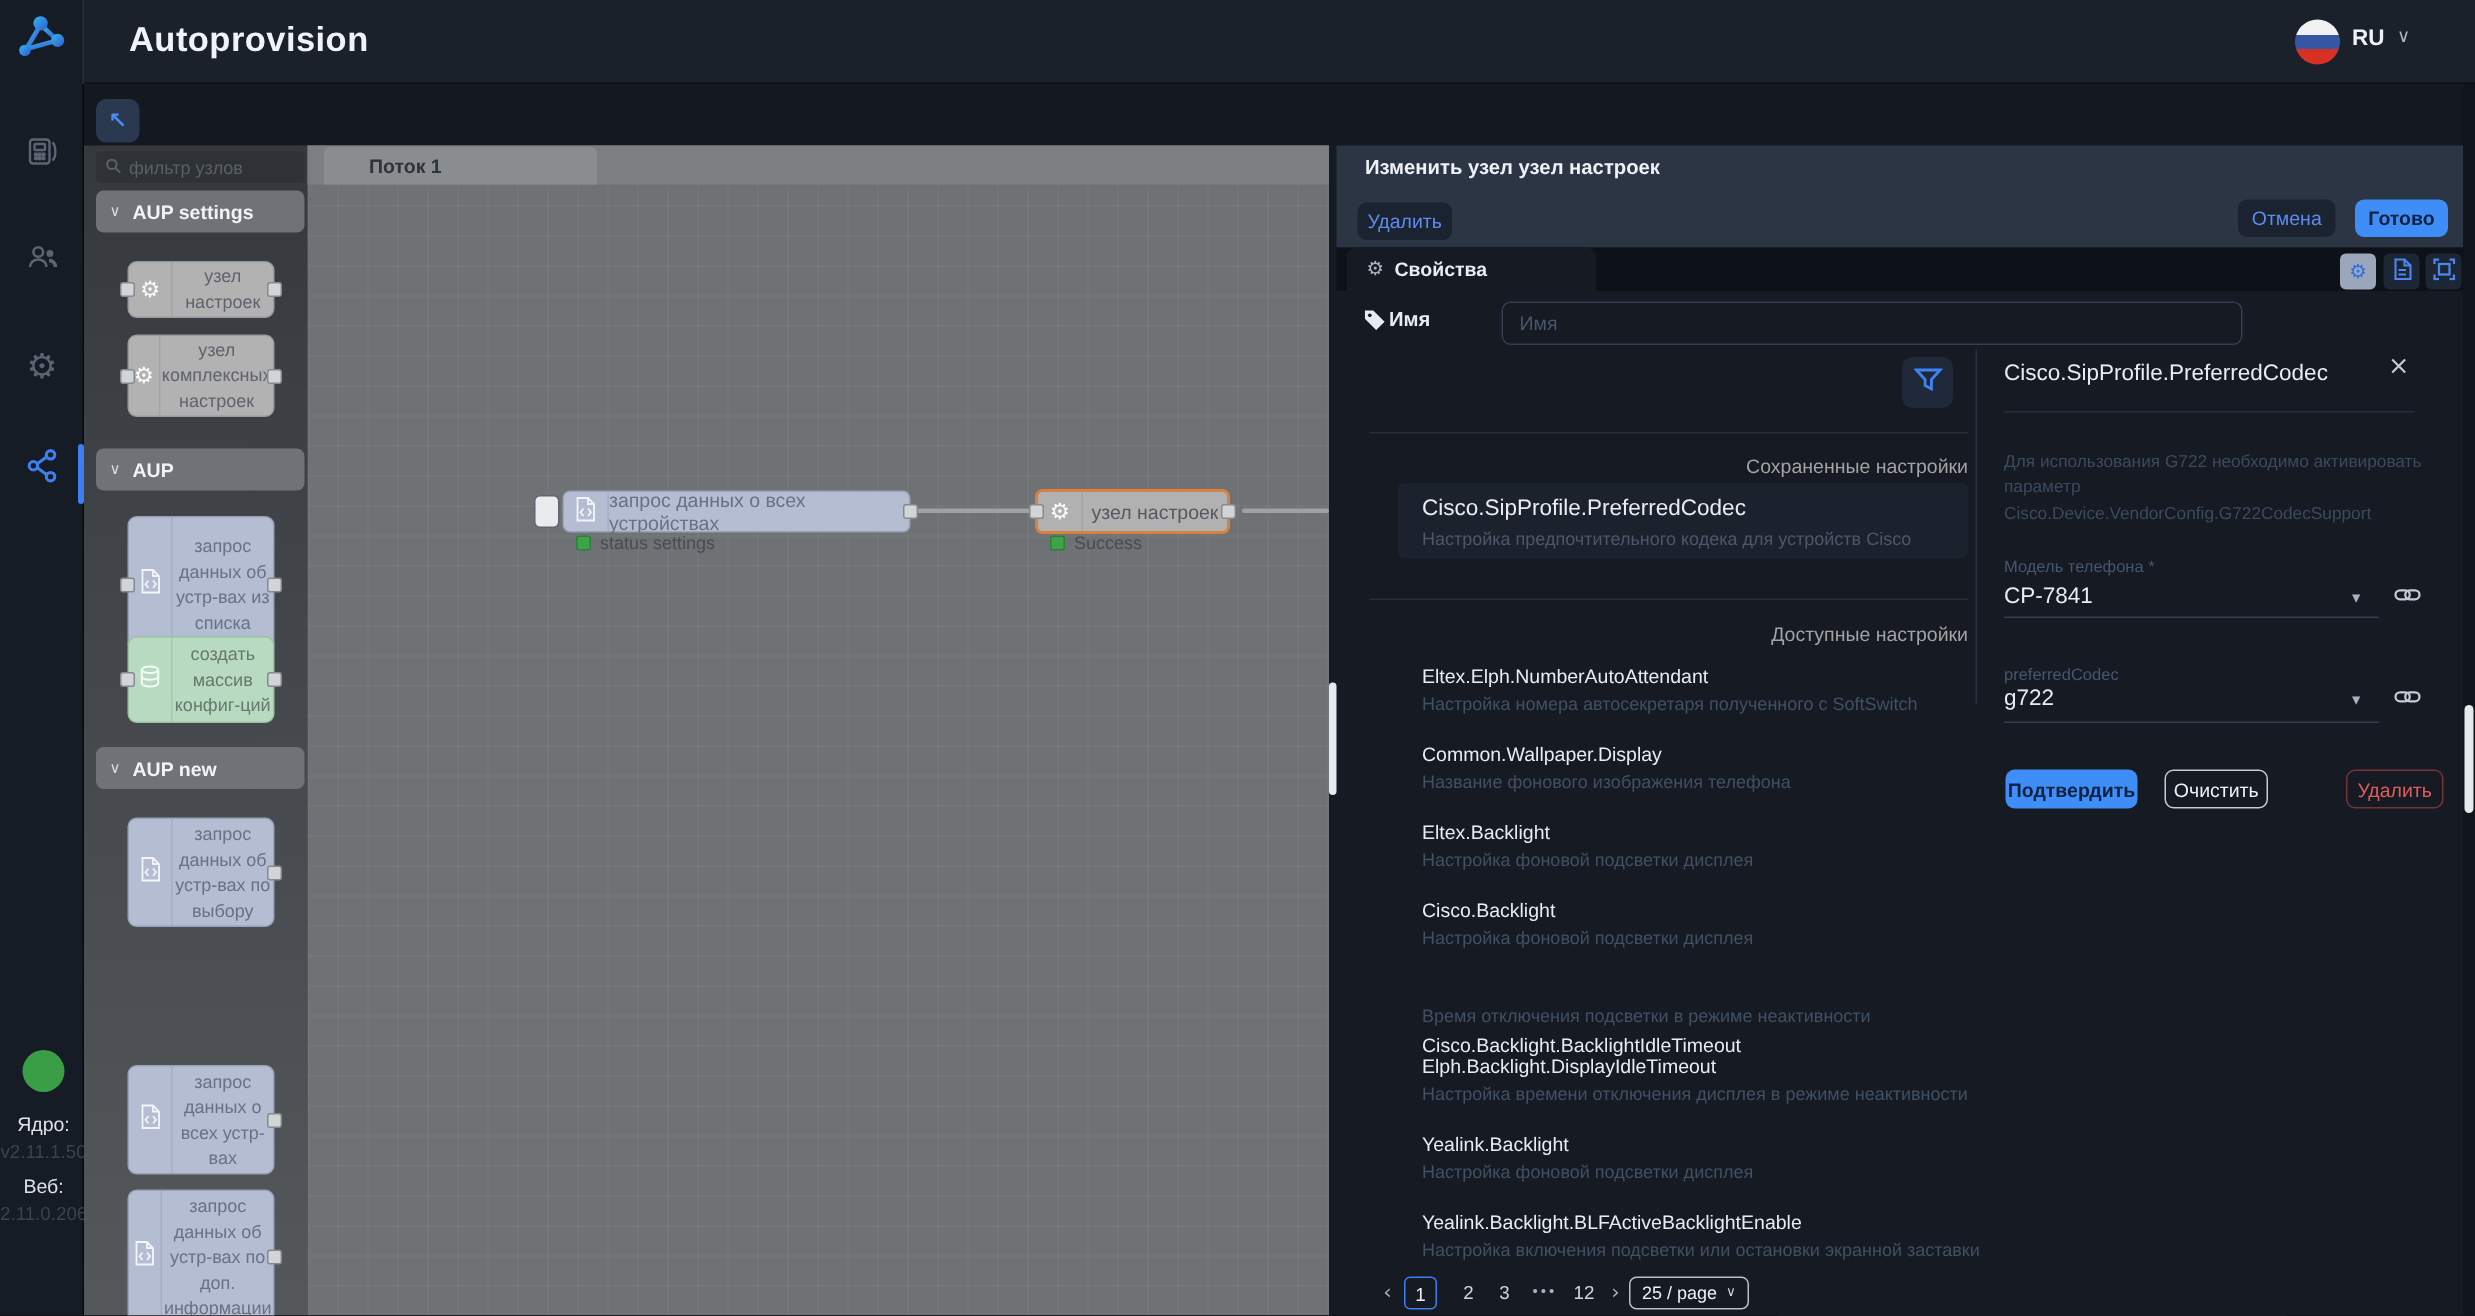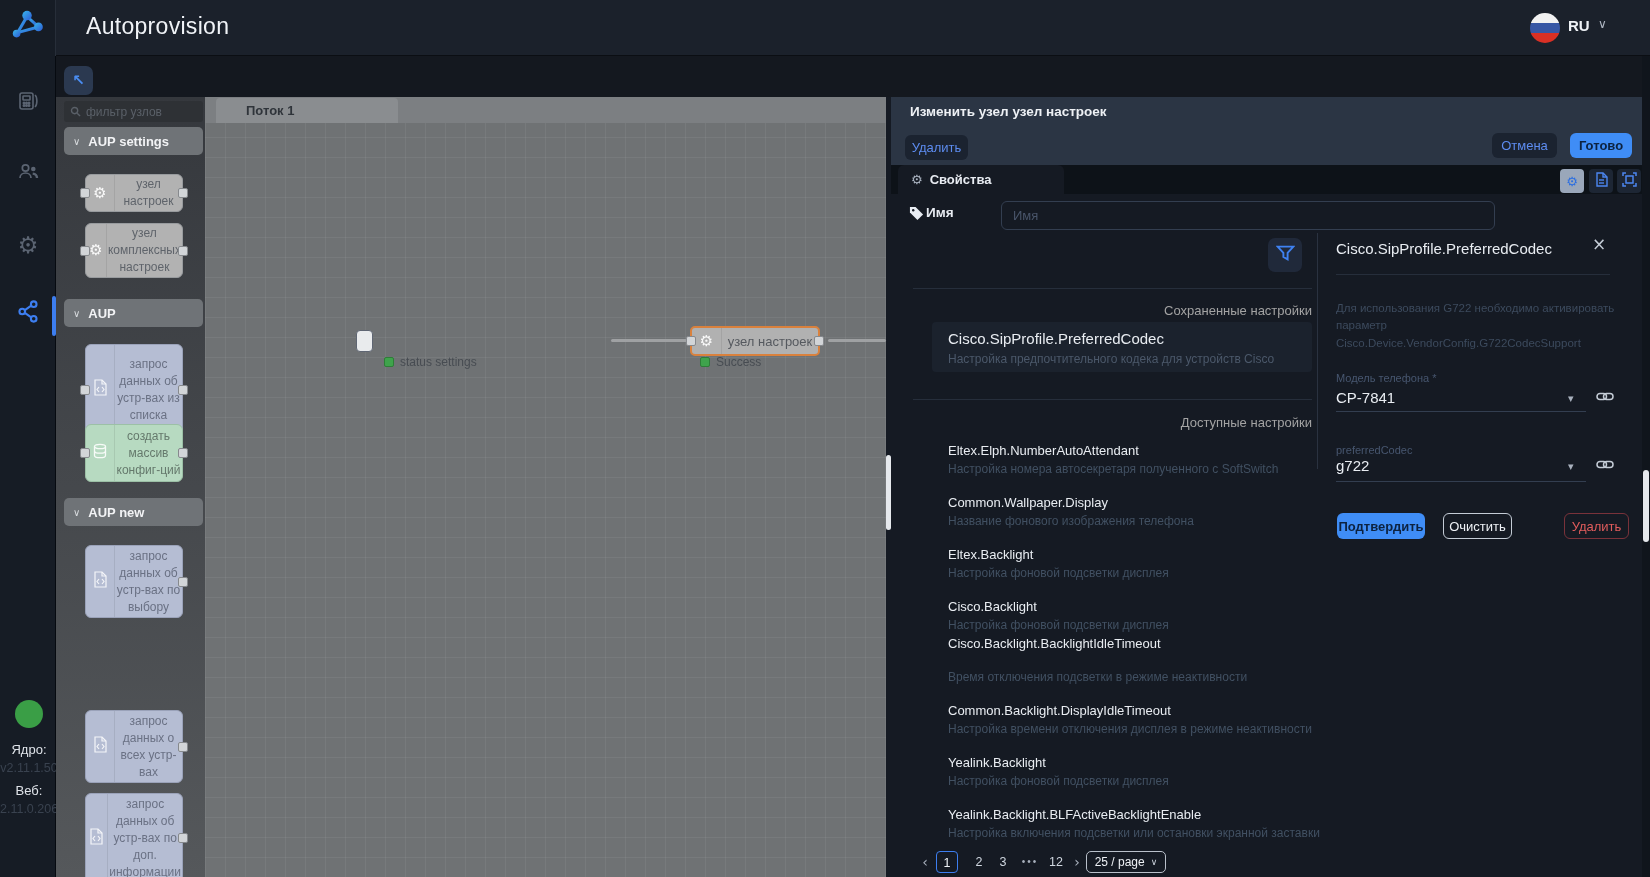--- a/index.html
+++ b/index.html
@@ -6,21 +6,21 @@
   html,body{background:#0d1117}
   #root{position:relative;width:1650px;height:877px;overflow:hidden;
         font-family:"Liberation Sans",sans-serif;background:#151a23;color:#e8ecf2}
   .abs{position:absolute}
   .glyph{font-family:"DejaVu Sans",sans-serif}
 
   
   .topbar{left:0;top:0;width:1650px;height:56px;background:#1b212b;border-bottom:1px solid #0b0e13}
   .logo-cell{left:0;top:0;width:56px;height:56px;background:#161c25;border-right:1px solid #272e39;
              display:flex;align-items:center;justify-content:center}
-  .app-title{left:86px;top:13px;font-size:23px;font-weight:normal;color:#f0f3f7;letter-spacing:.3px}
+  .app-title{left:86px;top:13px;font-size:23px;font-weight:bold;color:#f0f3f7;letter-spacing:.3px}
   .flag{left:1530px;top:13px;width:30px;height:30px;border-radius:50%;
         background:linear-gradient(#f2f2f2 34%,#3757a5 34% 66%,#d93025 66%)}
   .lang{left:1568px;top:17px;font-size:15px;font-weight:bold;color:#eef1f5}
   .lang-caret{left:1598px;top:17px;color:#aeb6c2;font-size:12px}
 
   
   .sidebar{left:0;top:56px;width:56px;height:821px;background:#161c25;border-right:1px solid #060a10}
   .side-icon{width:56px;height:30px;display:flex;align-items:center;justify-content:center;color:#5b6472}
   .active-bar{left:52px;top:296px;width:4px;height:40px;background:#3d7ef0;border-radius:3px}
   .core-dot{left:15px;top:700px;width:28px;height:28px;border-radius:50%;background:#3a9e46}
@@ -314,20 +314,33 @@
   </div>
 
   <div class="abs canvas"></div>
   <div class="abs tabstrip"></div>
   <div class="abs flowtab">Поток 1</div>
 
   <div class="abs wire" style="left:611px;top:339px;width:76px"></div>
   <div class="abs wire" style="left:828px;top:339px;width:58px"></div>
 
   <button class="abs inject-btn"></button>
+  <div class="abs cnode lav" style="left:375px;top:327px;width:232px;height:28px">
+    <div class="icon-cell">
+      <span>
+        <svg width="15" height="17" viewBox="0 0 15 17" fill="none" stroke="#fff" stroke-width="1.2" opacity=".85">
+          <path d="M2 1h7l4 4v11H2z"></path>
+            <path d="M9 1v4h4"></path>
+            <path d="M6 8l-2 2.5L6 13M9 8l2 2.5L9 13"></path>
+        </svg>
+      </span>
+    </div>
+    <div class="lbl">запрос данных о всех устройствах</div>
+    <span class="port r"></span>
+  </div>
   <span class="abs sdot" style="left:384px;top:357px"></span>
   <span class="abs stext" style="left:400px;top:355px">status settings</span>
 
   <div class="abs cnode sel" style="left:690px;top:326px;width:130px;height:30px">
     <div class="icon-cell">
         <span class="nicon glyph">⚙</span>
       </div>
     <div class="lbl">узел настроек</div>
     <span class="port l"></span>
     <span class="port r"></span>
@@ -396,23 +409,23 @@
   <div class="abs sect-h" style="top:415px">Доступные настройки</div>
 
   <div class="it-title" style="top:443px">Eltex.Elph.NumberAutoAttendant</div>
   <div class="it-desc" style="top:462px">Настройка номера автосекретаря полученного с SoftSwitch</div>
   <div class="it-title" style="top:495px">Common.Wallpaper.Display</div>
   <div class="it-desc" style="top:514px">Название фонового изображения телефона</div>
   <div class="it-title" style="top:547px">Eltex.Backlight</div>
   <div class="it-desc" style="top:566px">Настройка фоновой подсветки дисплея</div>
   <div class="it-title" style="top:599px">Cisco.Backlight</div>
   <div class="it-desc" style="top:618px">Настройка фоновой подсветки дисплея</div>
-  <div class="it-title" style="top:636px">Cisco.Backlight.BacklightIdleTimeout</div>
+  <div class="it-title" style="top:689px">Cisco.Backlight.BacklightIdleTimeout</div>
   <div class="it-desc" style="top:670px">Время отключения подсветки в режиме неактивности</div>
-  <div class="it-title" style="top:703px">Common.Backlight.DisplayIdleTimeout</div>
+  <div class="it-title" style="top:703px">Elph.Backlight.DisplayIdleTimeout</div>
   <div class="it-desc" style="top:722px">Настройка времени отключения дисплея в режиме неактивности</div>
   <div class="it-title" style="top:755px">Yealink.Backlight</div>
   <div class="it-desc" style="top:774px">Настройка фоновой подсветки дисплея</div>
   <div class="it-title" style="top:807px">Yealink.Backlight.BLFActiveBacklightEnable</div>
   <div class="it-desc" style="top:826px">Настройка включения подсветки или остановки экранной заставки</div>
 
   <div class="pg arrow glyph" style="left:918px;width:14px">‹</div>
   <div class="pg on" style="left:936px;width:22px">1</div>
   <div class="pg" style="left:968px;width:22px">2</div>
   <div class="pg" style="left:992px;width:22px">3</div>

